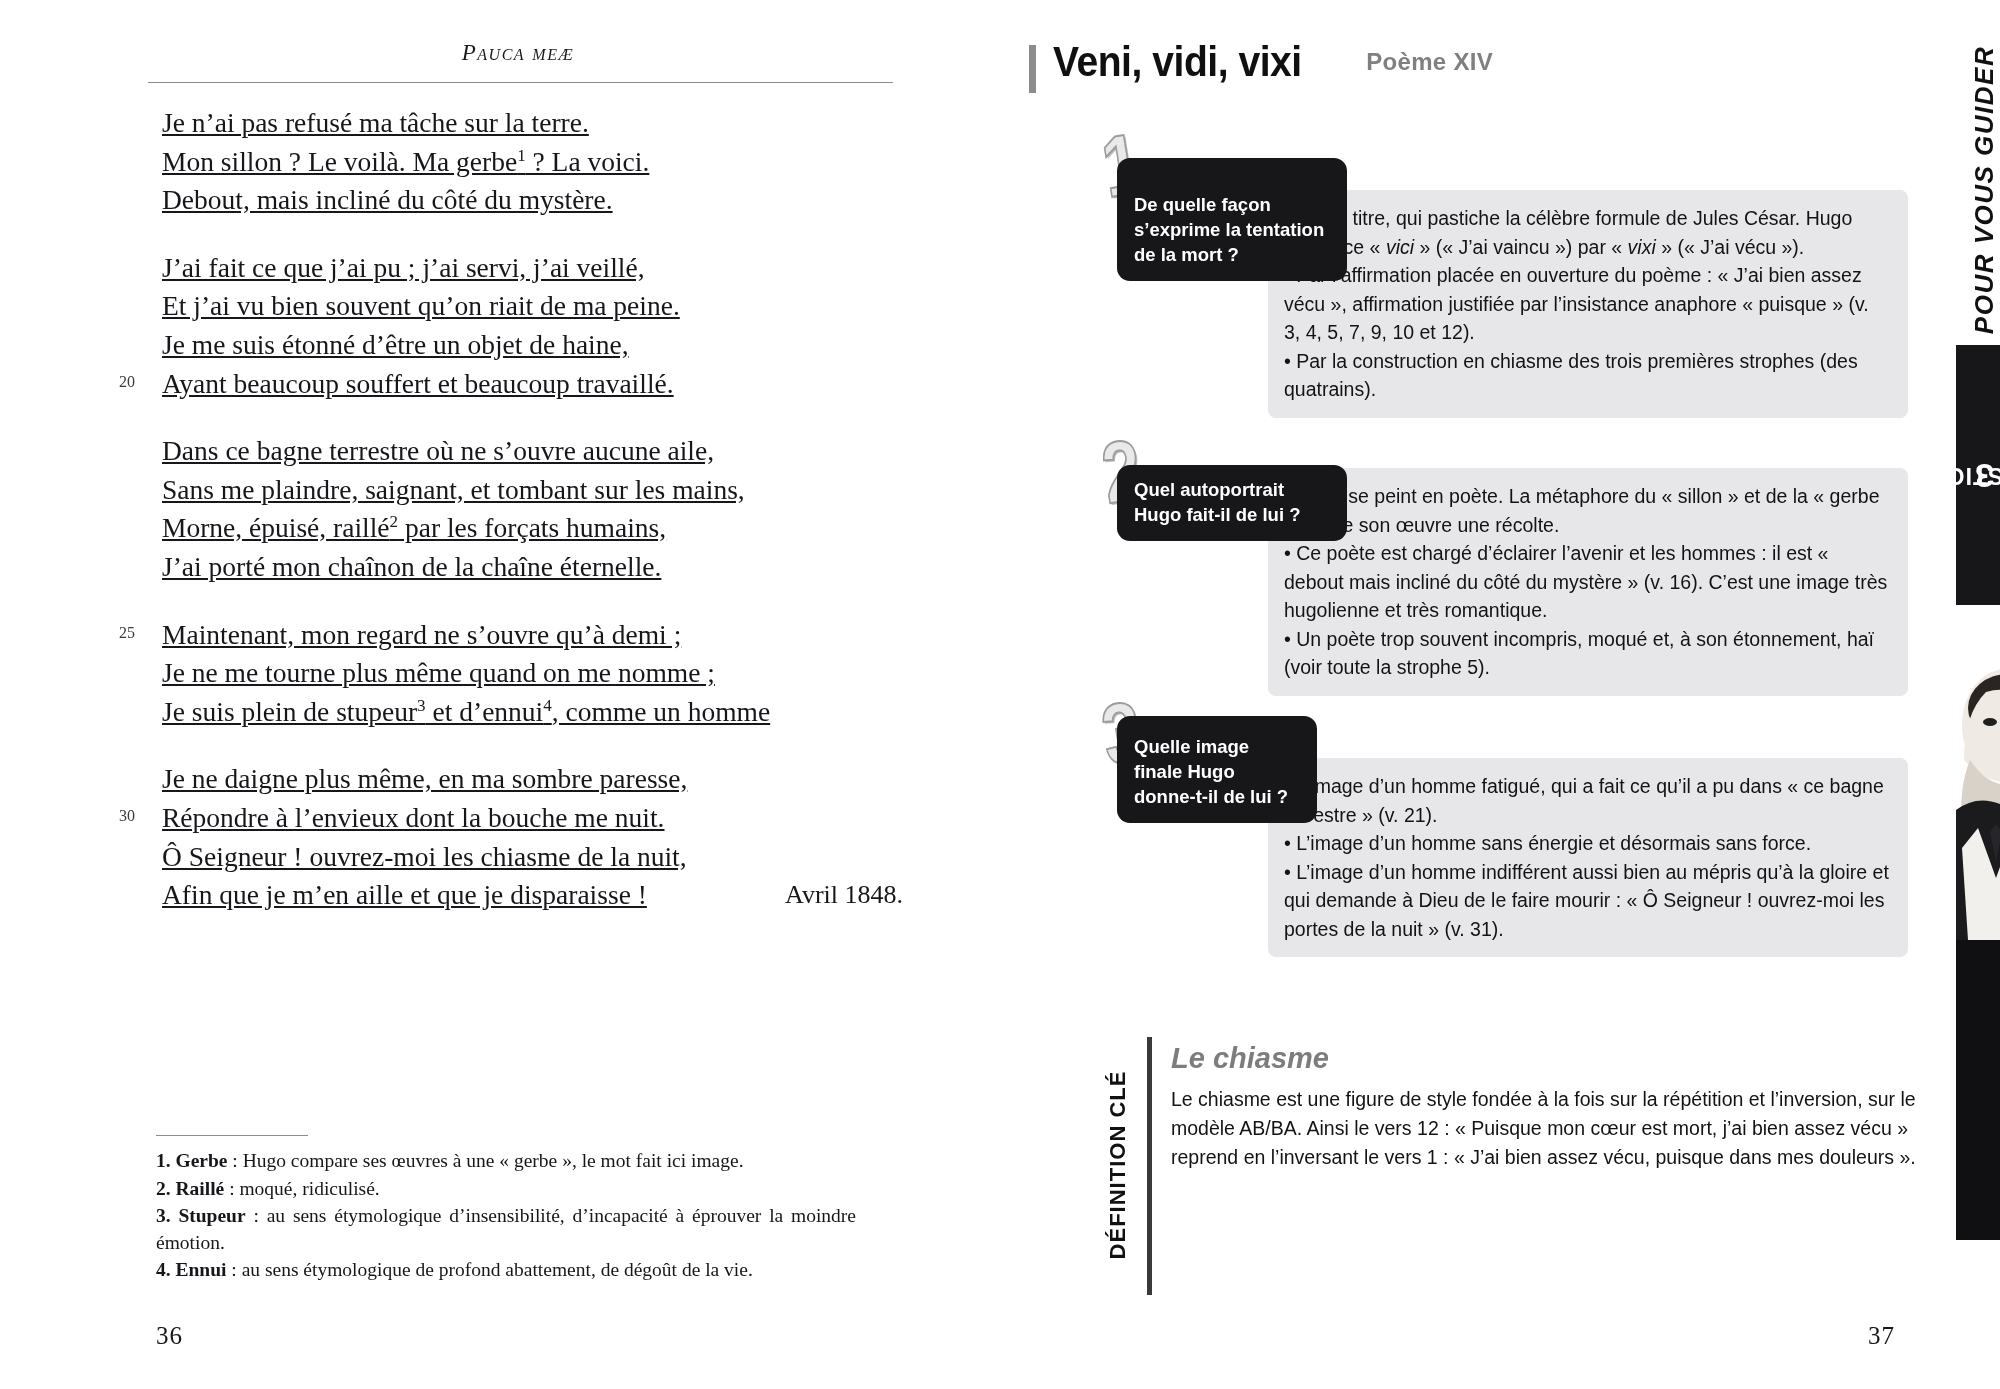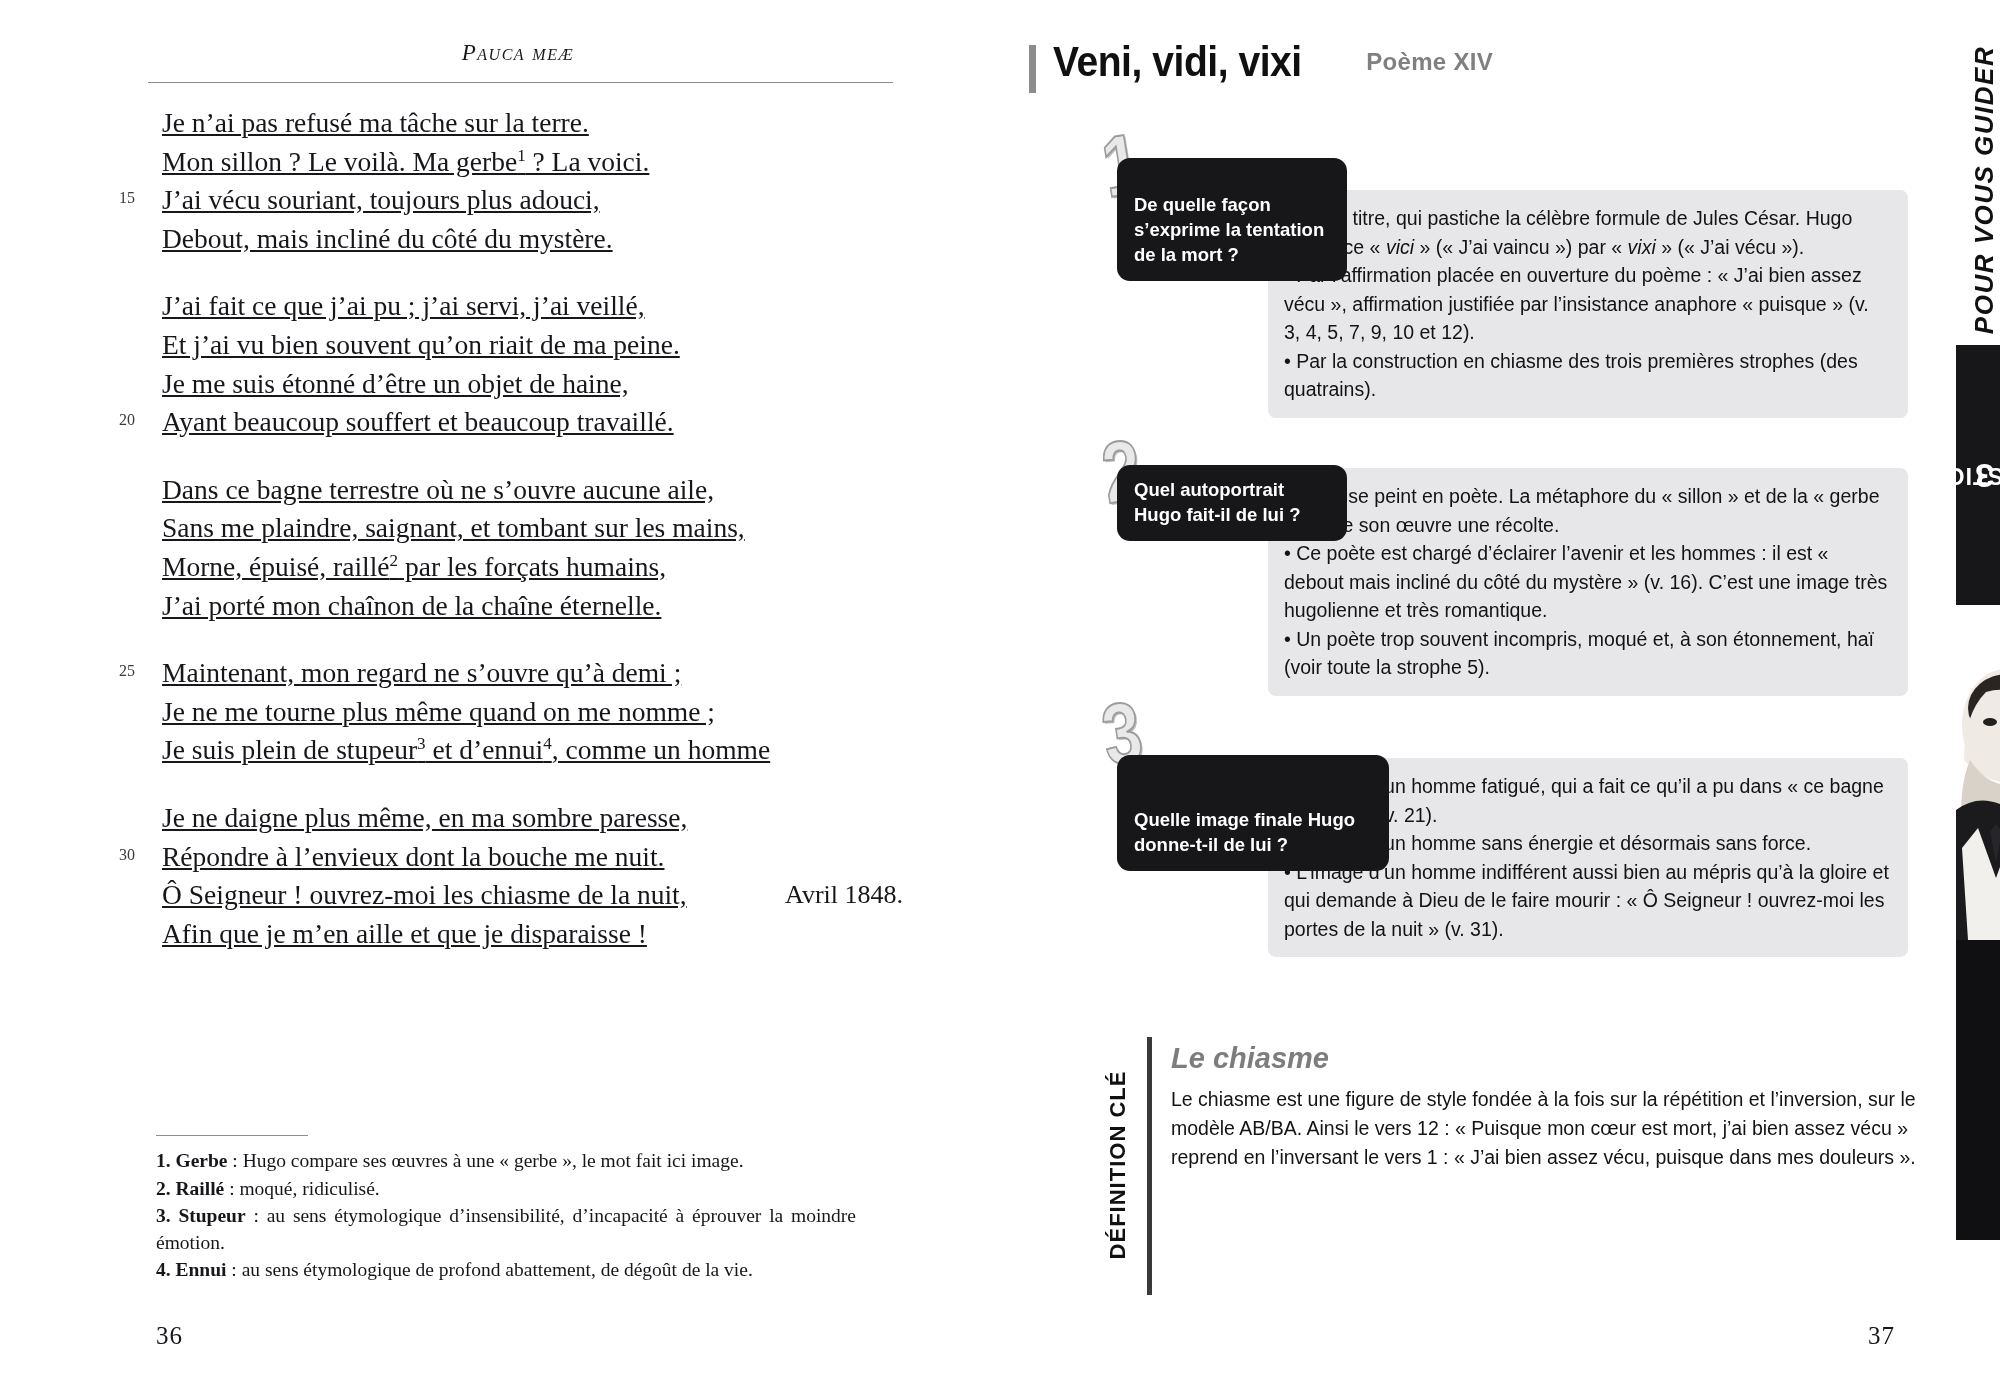--- a/index.html
+++ b/index.html
@@ -229,21 +229,20 @@
 
   <div class="page-left">
 
     <div class="running-head">Pauca meæ</div>
     <div class="head-rule"></div>
 
     <div class="poem" id="poem-root">
         <div class="stanza">
           <div class="vline"><span>Je n’ai pas refusé ma tâche sur la terre.</span></div>
           <div class="vline"><span>Mon sillon ? Le voilà. Ma gerbe<sup class="fn">1</sup> ? La voici.</span></div>
-          <div class="vline"><span class="vnum">15</span><span>J’ai vécu souriant, toujours plus adouci,</span></div>
           <div class="vline"><span>Debout, mais incliné du côté du mystère.</span></div>
         </div>
         <div class="stanza">
           <div class="vline"><span>J’ai fait ce que j’ai pu ; j’ai servi, j’ai veillé,</span></div>
           <div class="vline"><span>Et j’ai vu bien souvent qu’on riait de ma peine.</span></div>
           <div class="vline"><span>Je me suis étonné d’être un objet de haine,</span></div>
           <div class="vline"><span class="vnum">20</span><span>Ayant beaucoup souffert et beaucoup travaillé.</span></div>
         </div>
         <div class="stanza">
           <div class="vline"><span>Dans ce bagne terrestre où ne s’ouvre aucune aile,</span></div>
@@ -294,21 +293,21 @@
         <p>• Par la construction en chiasme des trois premières strophes (des quatrains).</p>
       </div>
       <div class="qnum" style="left: 1070px; top: 428px;">2</div>
       <div class="qbox" style="left: 1089px; top: 465px; width: 230px; min-height: 76px; padding-top: 12px;">Quel autoportrait Hugo fait-il de lui ?</div>
       <div class="abox" style="left: 1240px; top: 468px; width: 640px; min-height: 180px;">
         <p>• Hugo se peint en poète. La métaphore du « sillon » et de la « gerbe » fait de son œuvre une récolte.</p>
         <p>• Ce poète est chargé d’éclairer l’avenir et les hommes : il est « debout mais incliné du côté du mystère » (v. 16). C’est une image très hugolienne et très romantique.</p>
         <p>• Un poète trop souvent incompris, moqué et, à son étonnement, haï (voir toute la strophe 5).</p>
       </div>
       <div class="qnum" style="left: 1070px; top: 690px;">3</div>
-      <div class="qbox" style="left: 1089px; top: 755px; width: 272px; min-height: 98px; padding-top: 52px;">Quelle image finale Hugo donne-t-il de lui ?</div>
+      <div class="qbox" style="left: 1089px; top: 716px; width: 200px; min-height: 98px; padding-top: 18px;">Quelle image finale Hugo donne-t-il de lui ?</div>
       <div class="abox" style="left: 1240px; top: 758px; width: 640px; min-height: 180px;">
         <p>• L’image d’un homme fatigué, qui a fait ce qu’il a pu dans « ce bagne terrestre » (v. 21).</p>
         <p>• L’image d’un homme sans énergie et désormais sans force.</p>
         <p>• L’image d’un homme indifférent aussi bien au mépris qu’à la gloire et qui demande à Dieu de le faire mourir : « Ô Seigneur ! ouvrez-moi les portes de la nuit » (v. 31).</p>
       </div>
     </div>
 
   <div class="tab-guider">
     <span>POUR VOUS GUIDER</span>
   </div>

